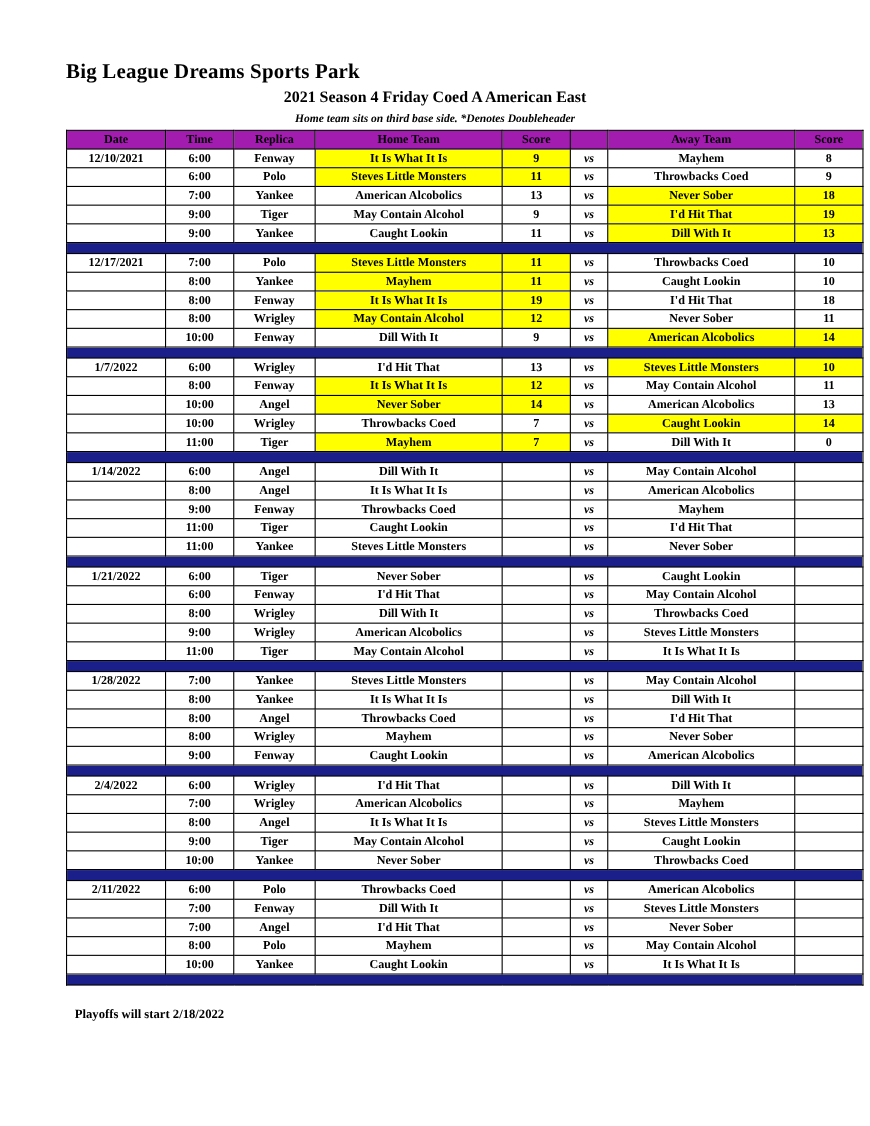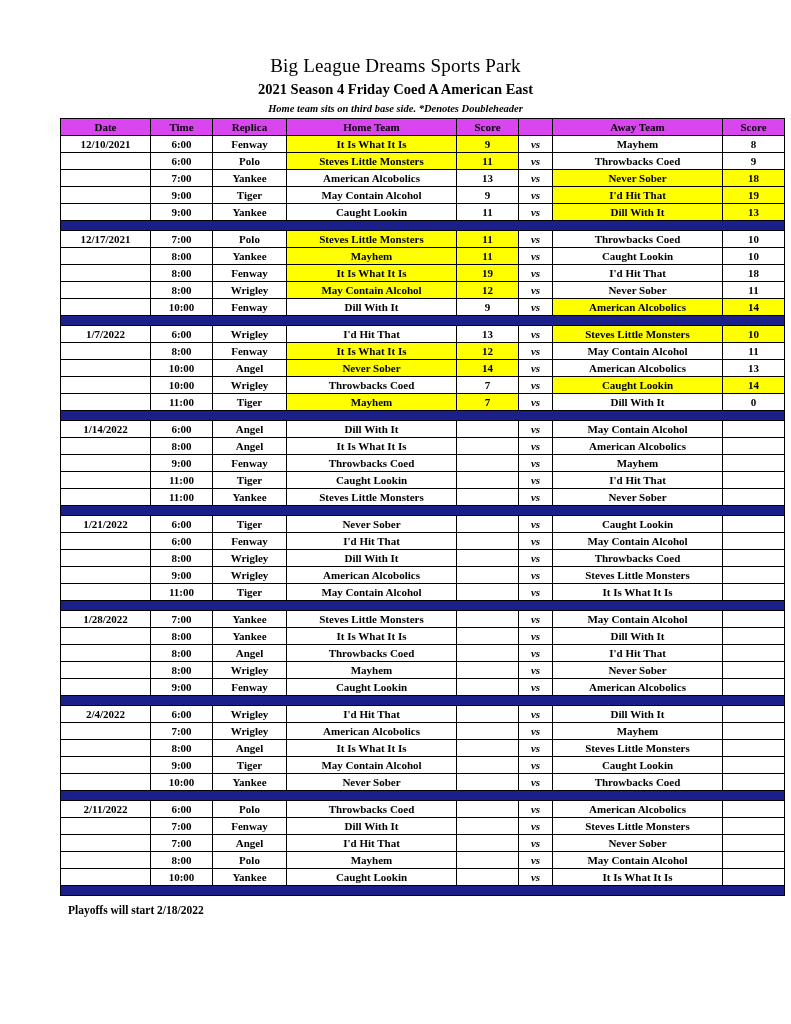--- a/index.html
+++ b/index.html
@@ -15,23 +15,22 @@
     position: relative;
   }
   .page {
     width: 791px;
     height: 1024px;
     box-sizing: border-box;
     padding: 55px 60px 20px 60px;
     position: relative;
   }
   .title {
-    text-align: center;
     font-size: 19px;
-    font-weight: normal;
+    font-weight: bold;
     letter-spacing: 0.2px;
     margin: 0 0 4px 0;
   }
   .subtitle {
     text-align: center;
     font-size: 14.5px;
     font-weight: bold;
     margin: 0 0 5px 0;
   }
   .note {
@@ -52,21 +51,21 @@
     font-size: 11px;
     font-weight: bold;
     text-align: center;
     height: 16px;
     line-height: 15px;
     padding: 0;
     overflow: hidden;
     white-space: nowrap;
   }
   thead th {
-    background: #d946ef;
+    background: #a21caf;
     font-size: 11.5px;
     height: 17px;
   }
   col.c-date { width: 90px; }
   col.c-time { width: 62px; }
   col.c-replica { width: 74px; }
   col.c-home { width: 170px; }
   col.c-score { width: 62px; }
   col.c-vs { width: 34px; }
   col.c-away { width: 170px; }
@@ -83,21 +82,21 @@
     border-left: 1px solid #000;
     border-right: 1px solid #000;
     border-top: 1px solid #000;
     border-bottom: 1px solid #000;
     padding: 0;
   }
   .hl {
     background: #ffff00;
   }
   .footer {
-    margin-top: 8px;
+    margin-top: 20px;
     margin-left: 8px;
     font-size: 11.5px;
     font-weight: bold;
   }
 </style>
 </head>
 <body>
 
 <div class="page">
 

